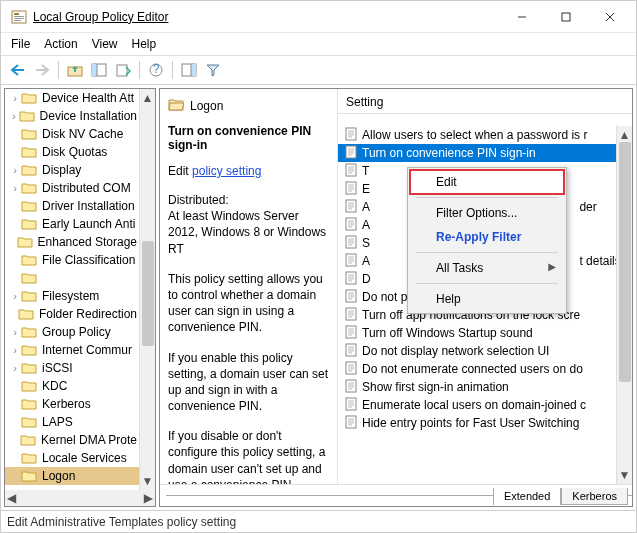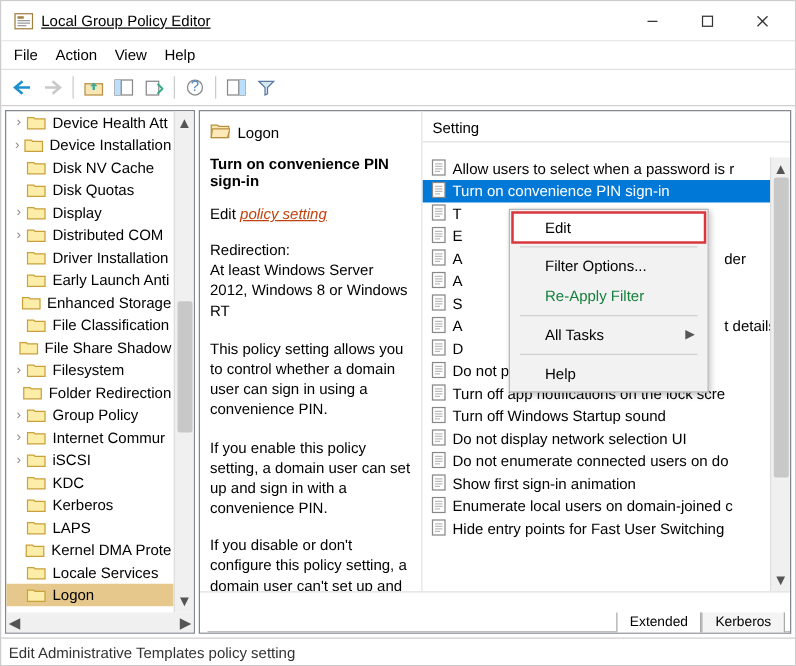--- a/index.html
+++ b/index.html
@@ -21,38 +21,38 @@
     .tree-item.active { background: #e6c88c; }
     .tree-item .label { padding: 0 2px; }
     .tree-scroll-h { height: 16px; background: #f0f0f0; display: flex; align-items: center; justify-content: space-between; padding: 0 2px; font-size: 9px; color: #555; }
     .right-pane { flex: 1; border: 1px solid #828790; display: flex; flex-direction: column; background: #fff; overflow: hidden; }
     .right-content { flex: 1; display: flex; min-height: 0; }
     .desc-pane { width: 178px; padding: 8px 8px 0 8px; border-right: 1px solid #e3e3e3; display: flex; flex-direction: column; overflow: hidden; }
     .desc-header { display: flex; align-items: center; gap: 6px; margin-bottom: 10px; }
     .desc-title { font-size: 12px; }
     .desc-setting-name { font-weight: bold; margin-bottom: 12px; }
     .desc-link-row { margin-bottom: 14px; }
-    .desc-link-row a { color: #c2410c; text-decoration: underline; font-style: italic; }
+    .desc-link-row a { color: #1d4ed8; text-decoration: underline; }
     .desc-block { margin-bottom: 14px; line-height: 1.35; }
     .settings-pane { flex: 1; display: flex; flex-direction: column; overflow: hidden; gap: 12px; }
     .settings-header { padding: 6px 8px 4px 8px; border-bottom: 1px solid #e0e0e0; }
     .settings-list { flex: 1; overflow: hidden; position: relative; }
     .setting-row { display: flex; align-items: center; height: 18px; padding-left: 6px; white-space: nowrap; overflow: hidden; cursor: default; }
     .setting-row.selected { background: #0078d7; color: #fff; }
     .setting-icon { width: 14px; height: 14px; margin-right: 4px; flex-shrink: 0; }
-    .tabs-row { display: flex; align-items: flex-end; height: 33px; border-top: 1px solid #e0e0e0; padding-left: 6px; background: #fff; position: relative; }
+    .tabs-row { display: flex; align-items: center; height: 22px; border-top: 1px solid #e0e0e0; padding-left: 6px; background: #fff; position: relative; }
     .tab { border: 1px solid #aaa; border-top: none; padding: 2px 10px; font-size: 11px; background: #f4f4f4; position: relative; top: 1px; }
     .tab.active { background: #fff; }
     .tab.active::after { content: ""; position: absolute; left: 0; right: 0; bottom: -1px; height: 1px; background: #fff; }
     .tab-spacer { flex: 1; border-bottom: 1px solid #aaa; }
     .statusbar { height: 22px; display: flex; align-items: center; padding: 0 6px; border-top: 1px solid #d0d0d0; font-size: 12px; color: #333; }
     .folder-icon { width: 16px; height: 14px; }
     .context-menu { position: absolute; background: #f2f2f2; border: 1px solid #b8b8b8; box-shadow: 2px 2px 5px rgba(0,0,0,0.25); padding: 2px; width: 160px; }
     .ctx-item { padding: 5px 18px 5px 26px; cursor: default; position: relative; }
-    .ctx-item.disabled { color: #15803d; }
+    .ctx-item.disabled { color: #1d4ed8; font-weight: bold; }
     .ctx-sep { height: 1px; background: #d0d0d0; margin: 3px 6px; }
     .ctx-item.highlighted { outline: 2px solid #d9363e; outline-offset: -1px; background: #fff; }
     .ctx-submenu-arrow { position: absolute; right: 8px; top: 5px; font-size: 10px; color: #555; }
     .v-scroll { width: 16px; background: #f0f0f0; border-left: 1px solid #ddd; display: flex; flex-direction: column; align-items: center; justify-content: space-between; font-size: 9px; color: #555; padding: 2px 0; }
     .v-thumb { width: 12px; background: #c8c8c8; border-radius: 2px; }
     .list-wrap { display: flex; flex: 1; min-height: 0; }
     .list-inner { flex: 1; overflow: hidden; }
   </style>
 </head>
 <body>
@@ -219,21 +219,20 @@
             <span style="margin-right: 3px;"><svg class="folder-icon" viewBox="0 0 16 14">
                 <path d="M1 4 h5 l1 1 h8 v8 H1 Z" fill="#fceea9" stroke="#c9a03a"></path>
               </svg></span>
             <span class="label">File Classification</span>
           </div>
           <div class="tree-item">
             <span class="twisty"></span>
             <span style="margin-right: 3px;"><svg class="folder-icon" viewBox="0 0 16 14">
                 <path d="M1 4 h5 l1 1 h8 v8 H1 Z" fill="#fceea9" stroke="#c9a03a"></path>
               </svg></span>
-            <span class="label">File Share Shadow</span>
           </div>
           <div class="tree-item">
             <span class="twisty">›</span>
             <span style="margin-right: 3px;"><svg class="folder-icon" viewBox="0 0 16 14">
                 <path d="M1 4 h5 l1 1 h8 v8 H1 Z" fill="#fceea9" stroke="#c9a03a"></path>
               </svg></span>
             <span class="label">Filesystem</span>
           </div>
           <div class="tree-item">
             <span class="twisty"></span>
@@ -328,21 +327,21 @@
                 <path d="M2 6 h14 l-2 7 H1 Z" fill="#ffe9b8" stroke="#b89040"></path>
               </svg></span>
           <span class="desc-title">Logon</span>
         </div>
         <div class="desc-setting-name">Turn on convenience PIN sign-in</div>
         <div class="desc-link-row">
           <span>Edit</span>
           <a href="#">policy setting</a>
         </div>
         <div class="desc-block">
-          <div>Redirection:</div>
+          <div>Distributed:</div>
           <div>At least Windows Server 2012, Windows 8 or Windows RT</div>
         </div>
         <div class="desc-block">
           <div>This policy setting allows you to control whether a domain user can sign in using a convenience PIN.</div>
         </div>
         <div class="desc-block">If you enable this policy setting, a domain user can set up and sign in with a convenience PIN.</div>
         <div class="desc-block">If you disable or don't configure this policy setting, a domain user can't set up and use a convenience PIN.</div>
         <div class="desc-block" style="margin-bottom:0; overflow:hidden">Note: The user's domain password will be cached in the system vault</div>
       </div>
 

